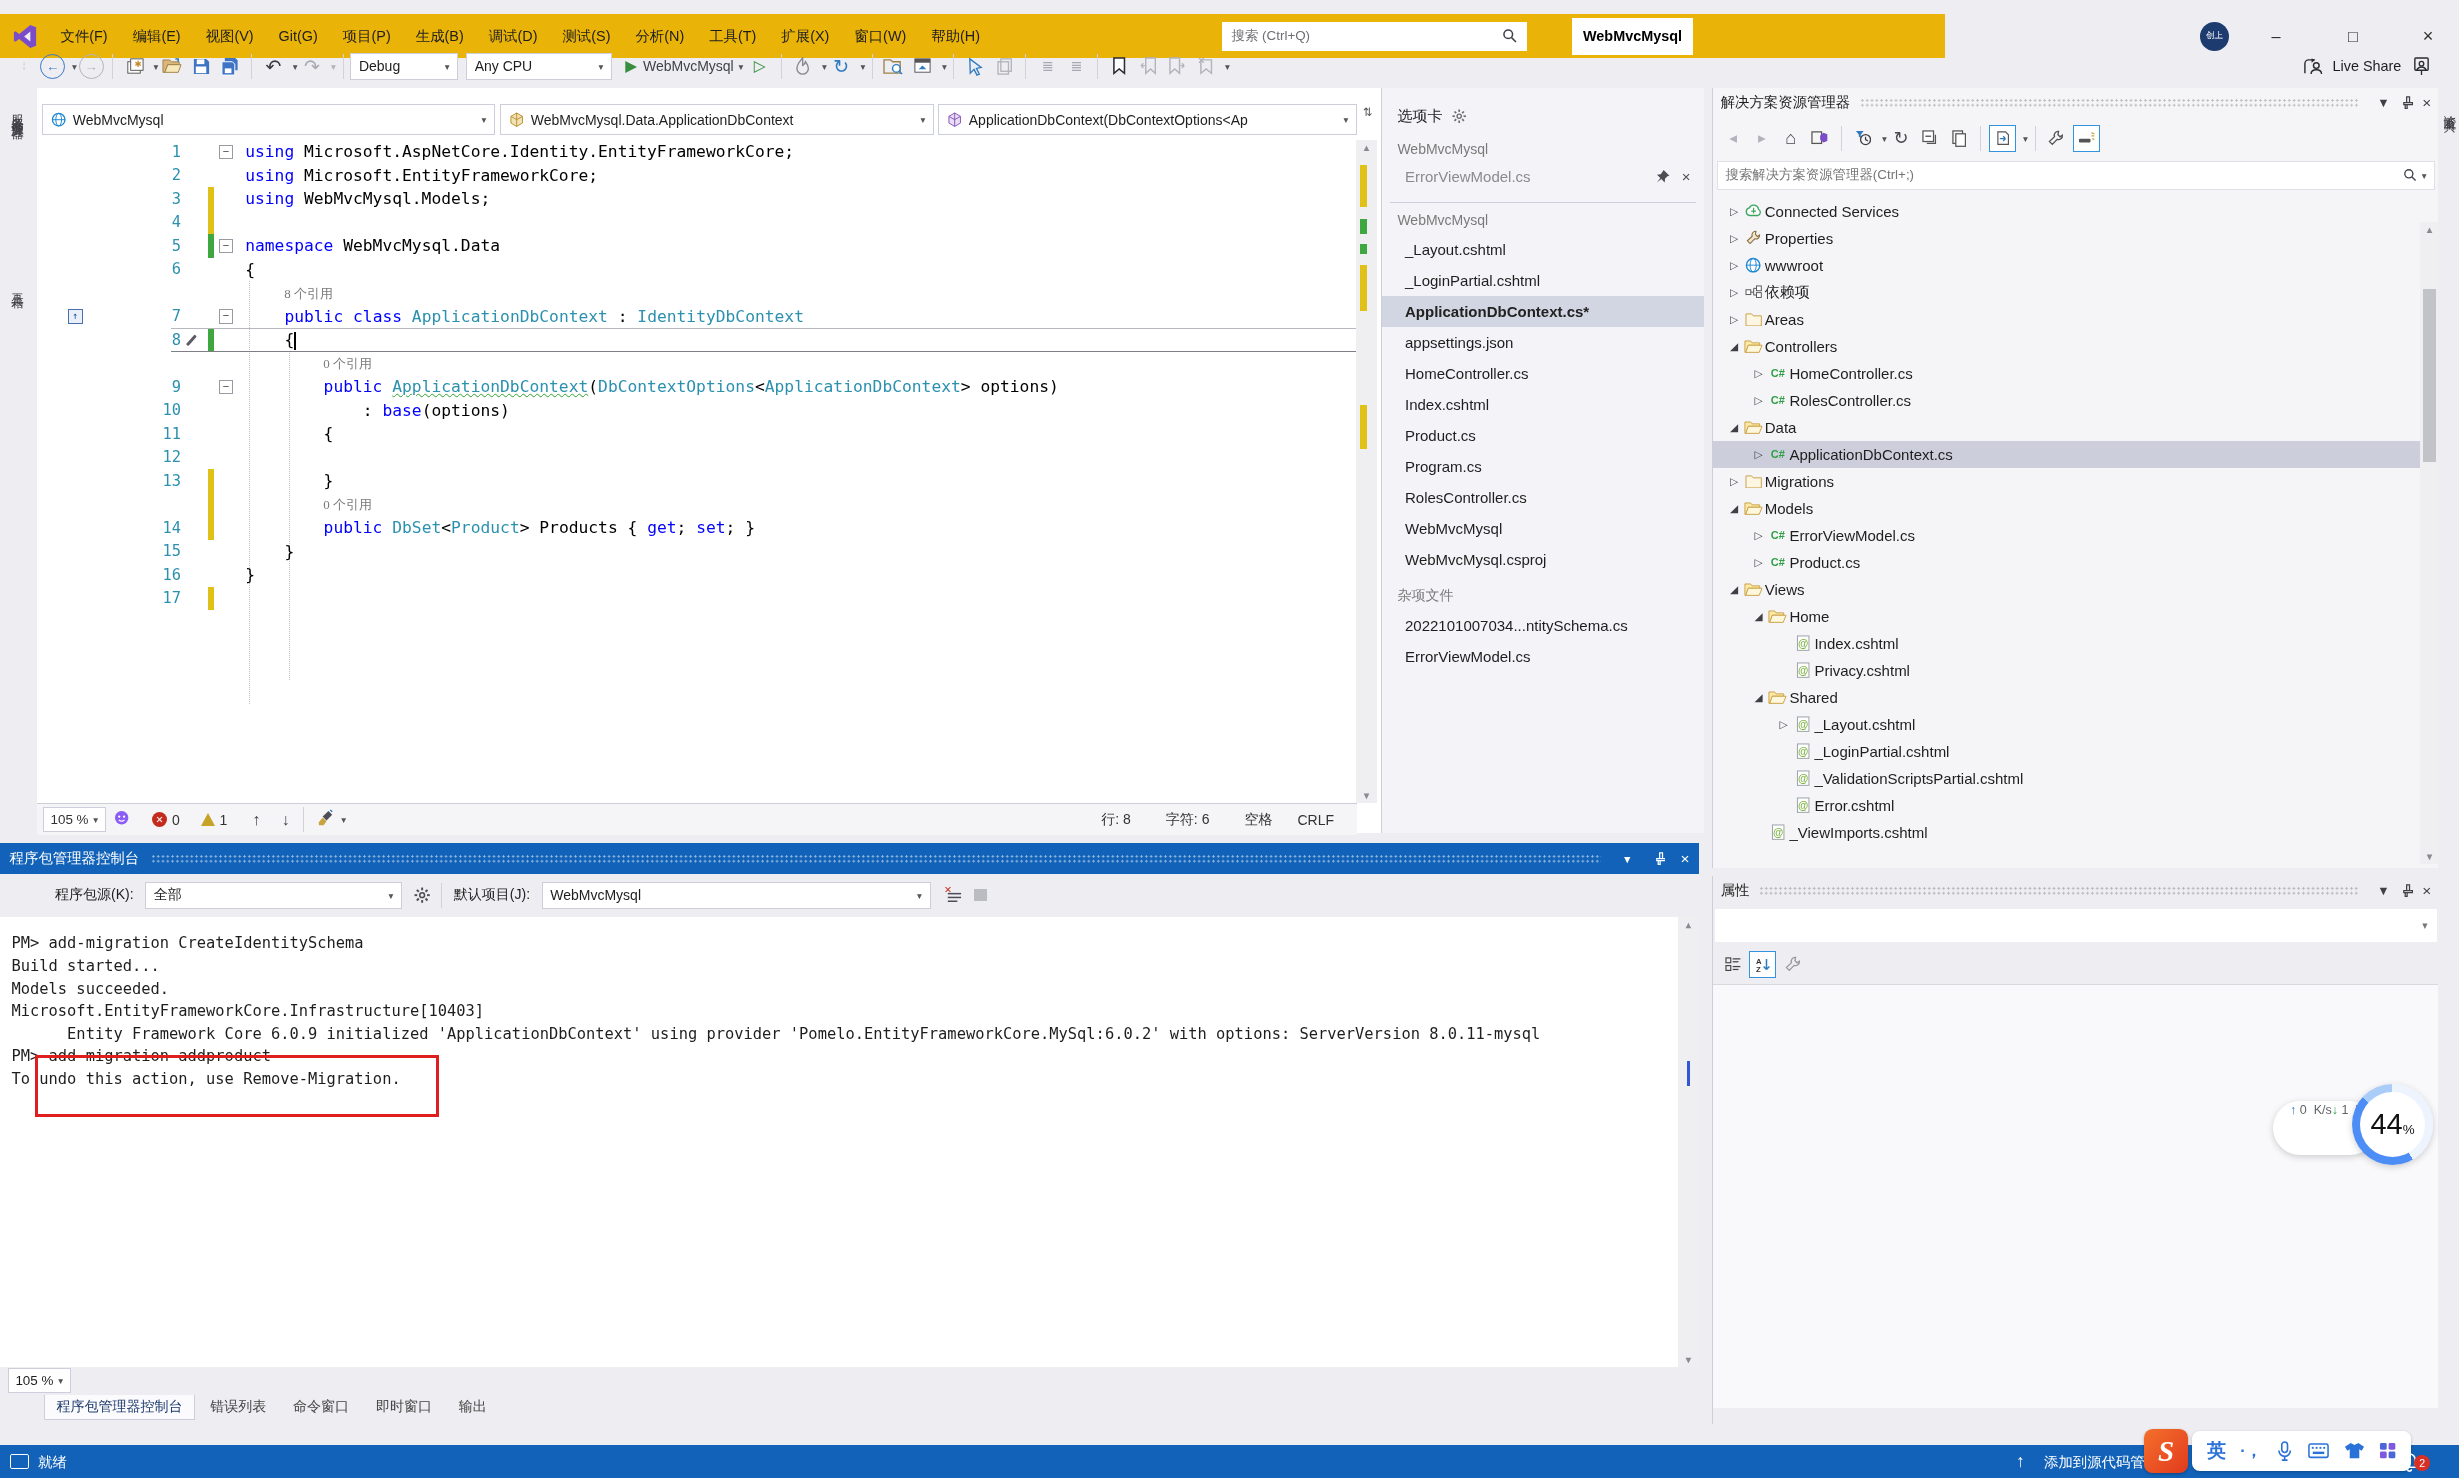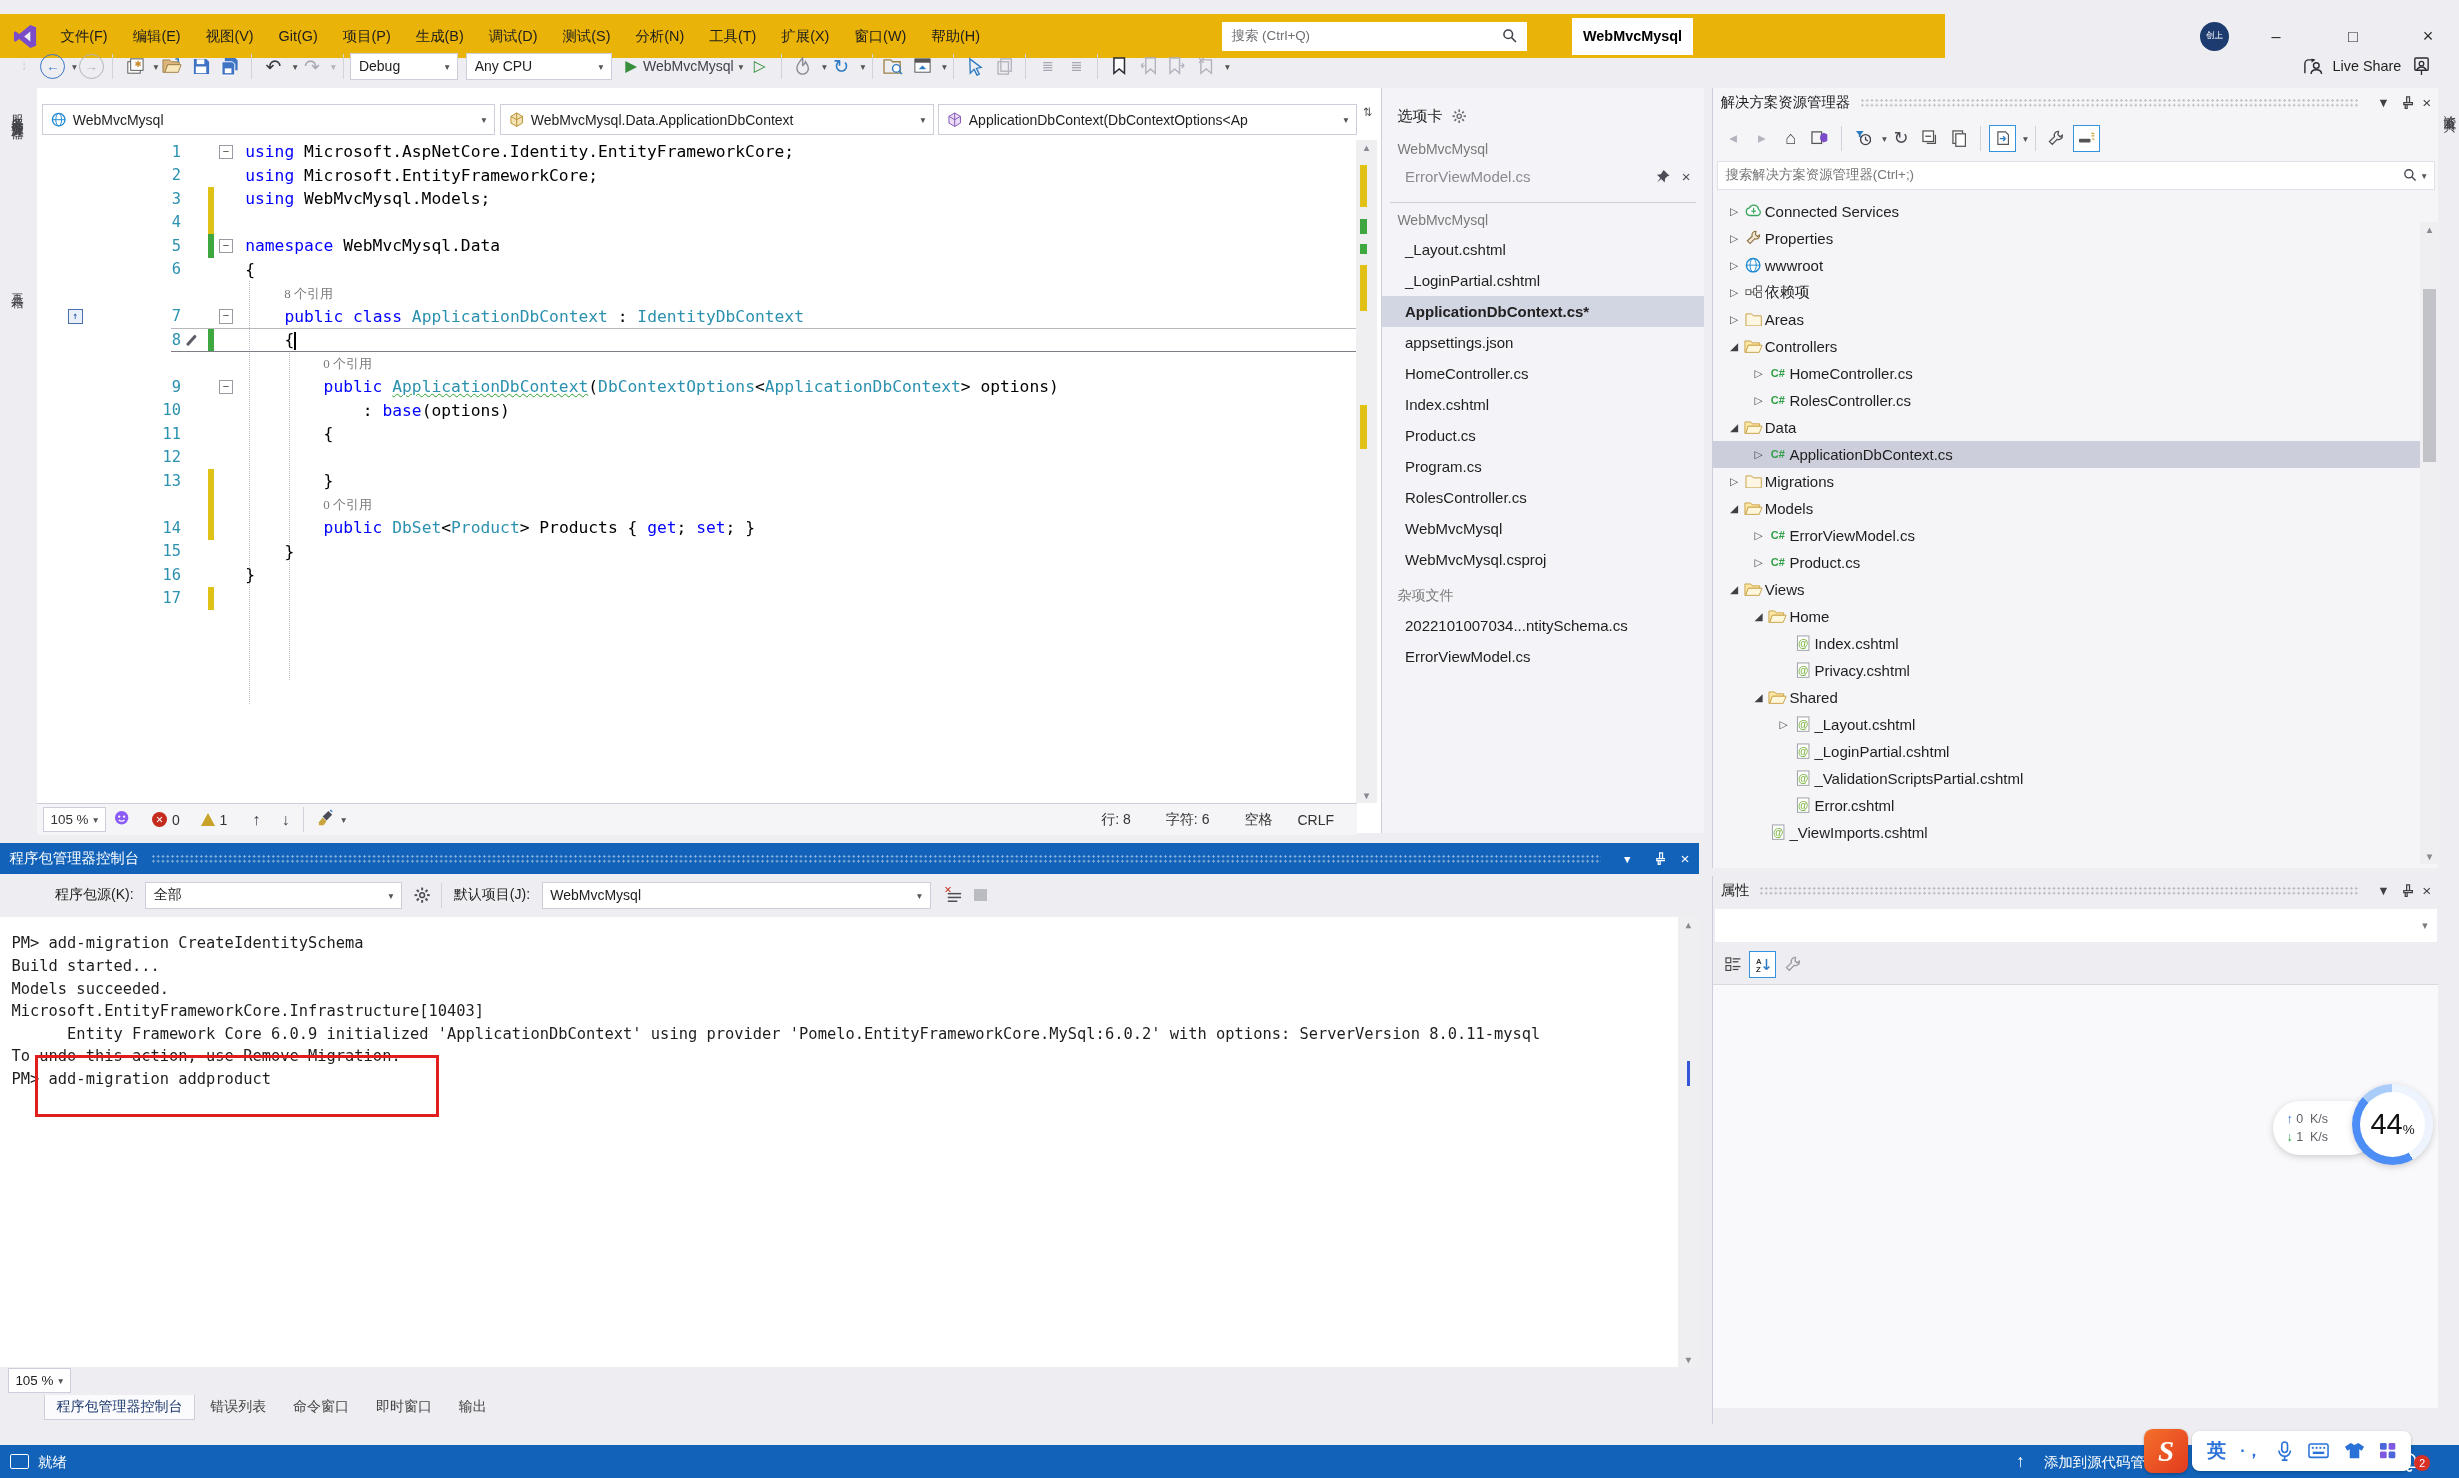--- a/index.html
+++ b/index.html
@@ -89,21 +89,21 @@
   .propspanel{position:absolute;left:1712px;top:876px;width:726px;height:548px;background:#EEEEF2;border-left:1px solid #CCCEDB}
   .props-combo{margin:3.8px 1.9px;height:33px;background:#fff;display:flex;align-items:center;justify-content:flex-end;padding-right:9.6px;color:#777;font-size:10.6px}
   .props-tools{display:flex;align-items:center;height:38px;padding:0 5.8px;border-bottom:1px solid #D8D8DE}
   .props-body{height:423px;background:#F9F9FB}
   
   .statusbar{position:absolute;left:0;top:1445px;width:2459px;height:34px;background:#1162B8;color:#fff;font-size:14.4px}
   .sg-tile{position:absolute;left:2144px;top:1429px;width:44px;height:44px;border-radius:8.6px;background:linear-gradient(135deg,#F4702B,#E23A1E);color:#fff;font-weight:bold;font-size:29px;font-style:italic;display:flex;align-items:center;justify-content:center;font-family:"Liberation Serif","DejaVu Serif",serif;box-shadow:0 1px 2.9px rgba(0,0,0,.3);z-index:31}
   .sg-pill{position:absolute;left:2192px;top:1431px;width:204px;height:40px;background:#fff;border-radius:7.7px;box-shadow:0 1px 2.9px rgba(0,0,0,.25);display:flex;align-items:center;justify-content:space-around;padding:0 7.7px;z-index:31;color:#2A72D8}
   .badge{position:absolute;left:2414px;top:1455px;width:16.3px;height:16.3px;border-radius:50%;background:#D93025;color:#fff;font-size:10.6px;display:flex;align-items:center;justify-content:center;z-index:32}
   
-  .netpill{position:absolute;left:2273px;top:1101px;width:104px;height:54px;background:#fff;border-radius:27px;box-shadow:0 1.9px 7.7px rgba(0,0,0,.18);z-index:30;display:flex;flex-direction:column;justify-content:center;padding-left:13.4px;box-sizing:border-box;font-size:12.5px;color:#5f6368;line-height:18px}
+  .netpill{position:absolute;left:2273px;top:1101px;width:104px;height:54px;background:#fff;border-radius:27px;box-shadow:0 1.9px 7.7px rgba(0,0,0,.18);z-index:30;display:flex;flex-direction:row;justify-content:center;padding-left:13.4px;box-sizing:border-box;font-size:12.5px;color:#5f6368;line-height:18px}
   .netcircle{position:absolute;left:2352px;top:1084px;width:81px;height:81px;border-radius:50%;background:conic-gradient(from 150deg,#4C8DF6 0 45%,#A9CDF8 45% 58%,#EDF4FD 58% 100%);box-shadow:0 1.9px 7.7px rgba(0,0,0,.18);z-index:31;display:flex;align-items:center;justify-content:center}
   .netinner{width:65px;height:65px;border-radius:50%;background:#fff;display:flex;align-items:center;justify-content:center;color:#111}
 </style>
 </head>
 <body>
 
 <div class="app">
 
   <div class="titlebar">
     <svg class="abs" style="left:11.5px;top:8.6px" width="27" height="27" viewBox="0 0 28 28">
@@ -483,22 +483,22 @@
         </svg></span>
     <span style="margin-left:11.5px;width:12.5px;height:12.5px;background:#BBBBC2;display:inline-block"></span>
   </div>
   <div class="pmc-console">
     <div id="console" style="padding:15.4px 0 0 11.5px">
         <div class="cline">PM&gt; add-migration CreateIdentitySchema</div>
         <div class="cline">Build started...</div>
         <div class="cline">Models succeeded.</div>
         <div class="cline">Microsoft.EntityFrameworkCore.Infrastructure[10403]</div>
         <div class="cline">      Entity Framework Core 6.0.9 initialized 'ApplicationDbContext' using provider 'Pomelo.EntityFrameworkCore.MySql:6.0.2' with options: ServerVersion 8.0.11-mysql</div>
+        <div class="cline">PM&gt; add-migration addproduct</div>
         <div class="cline">To undo this action, use Remove-Migration.</div>
-        <div class="cline">PM&gt; add-migration addproduct</div>
       </div>
     <div class="redbox"></div>
     <div class="abs" style="right:0;top:0;width:21px;height:450px;background:#EFEFF2">
       <div class="sarrow" style="top:0">▲</div>
       <div class="sarrow" style="bottom:0">▼</div>
       <div class="mark" style="top:144px;height:25px;width:3.8px;left:8.6px;background:#3355D8"></div>
     </div>
   </div>
   <div class="pmc-zoom">
     <span class="zoombox" style="margin-left:7.7px">

